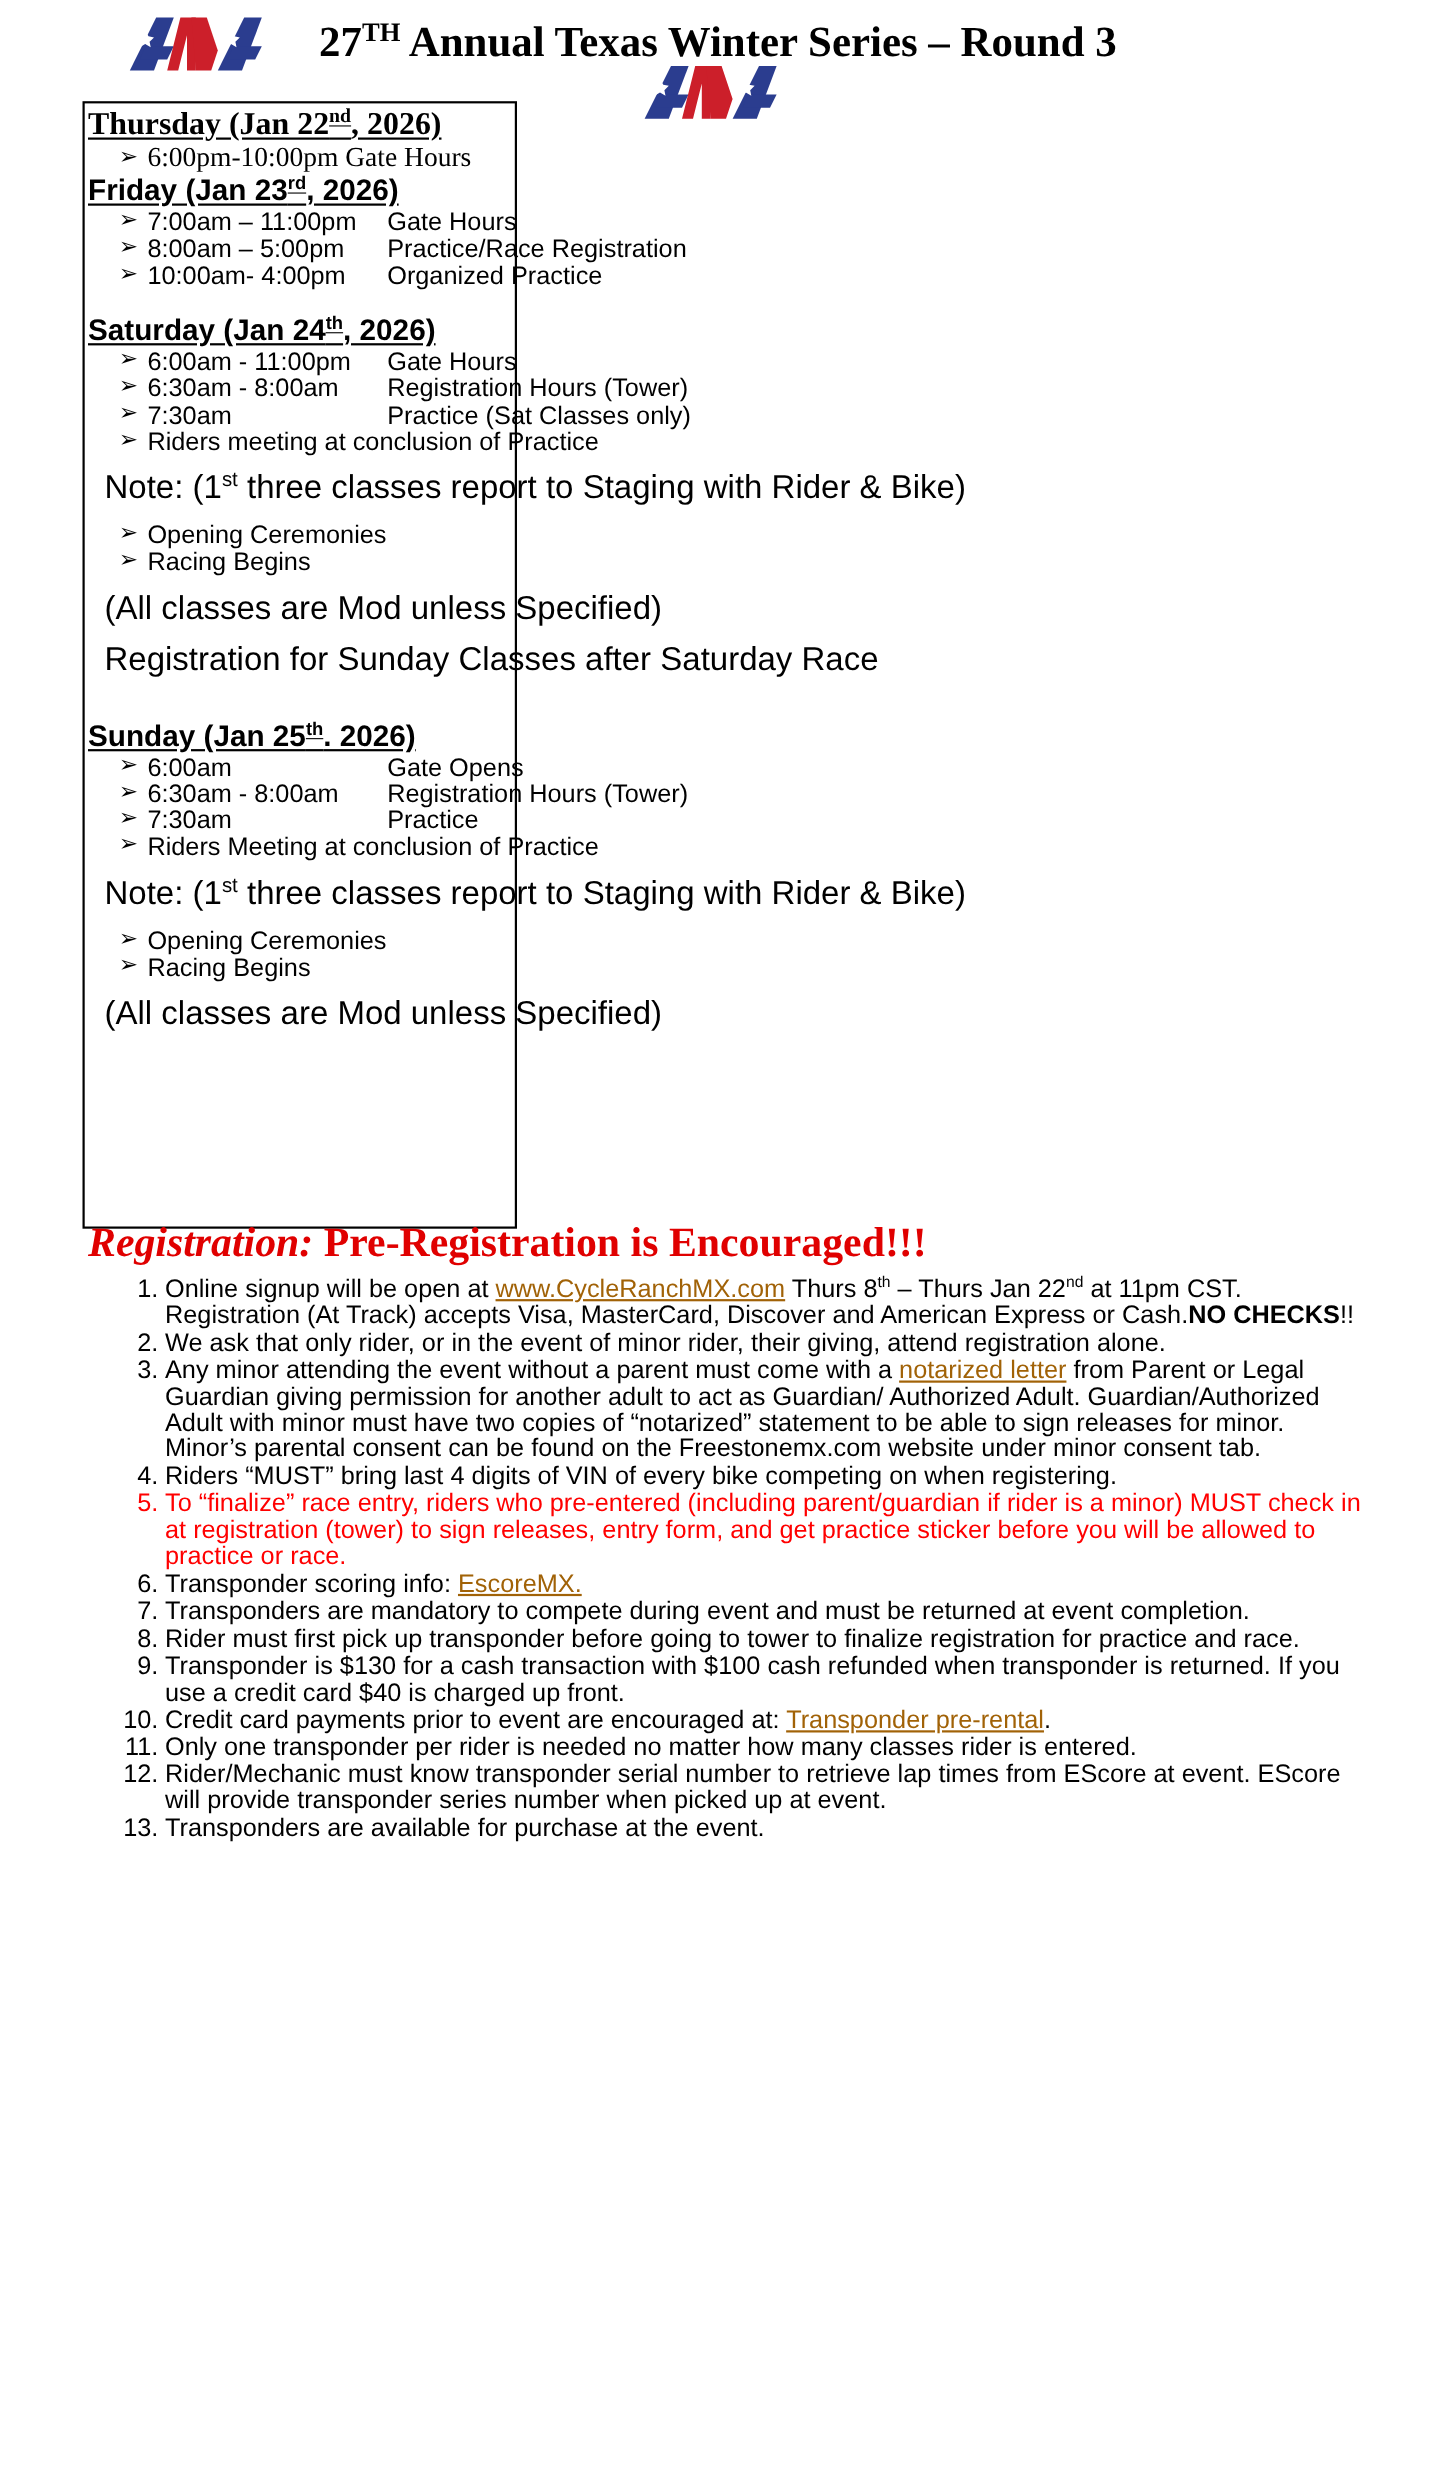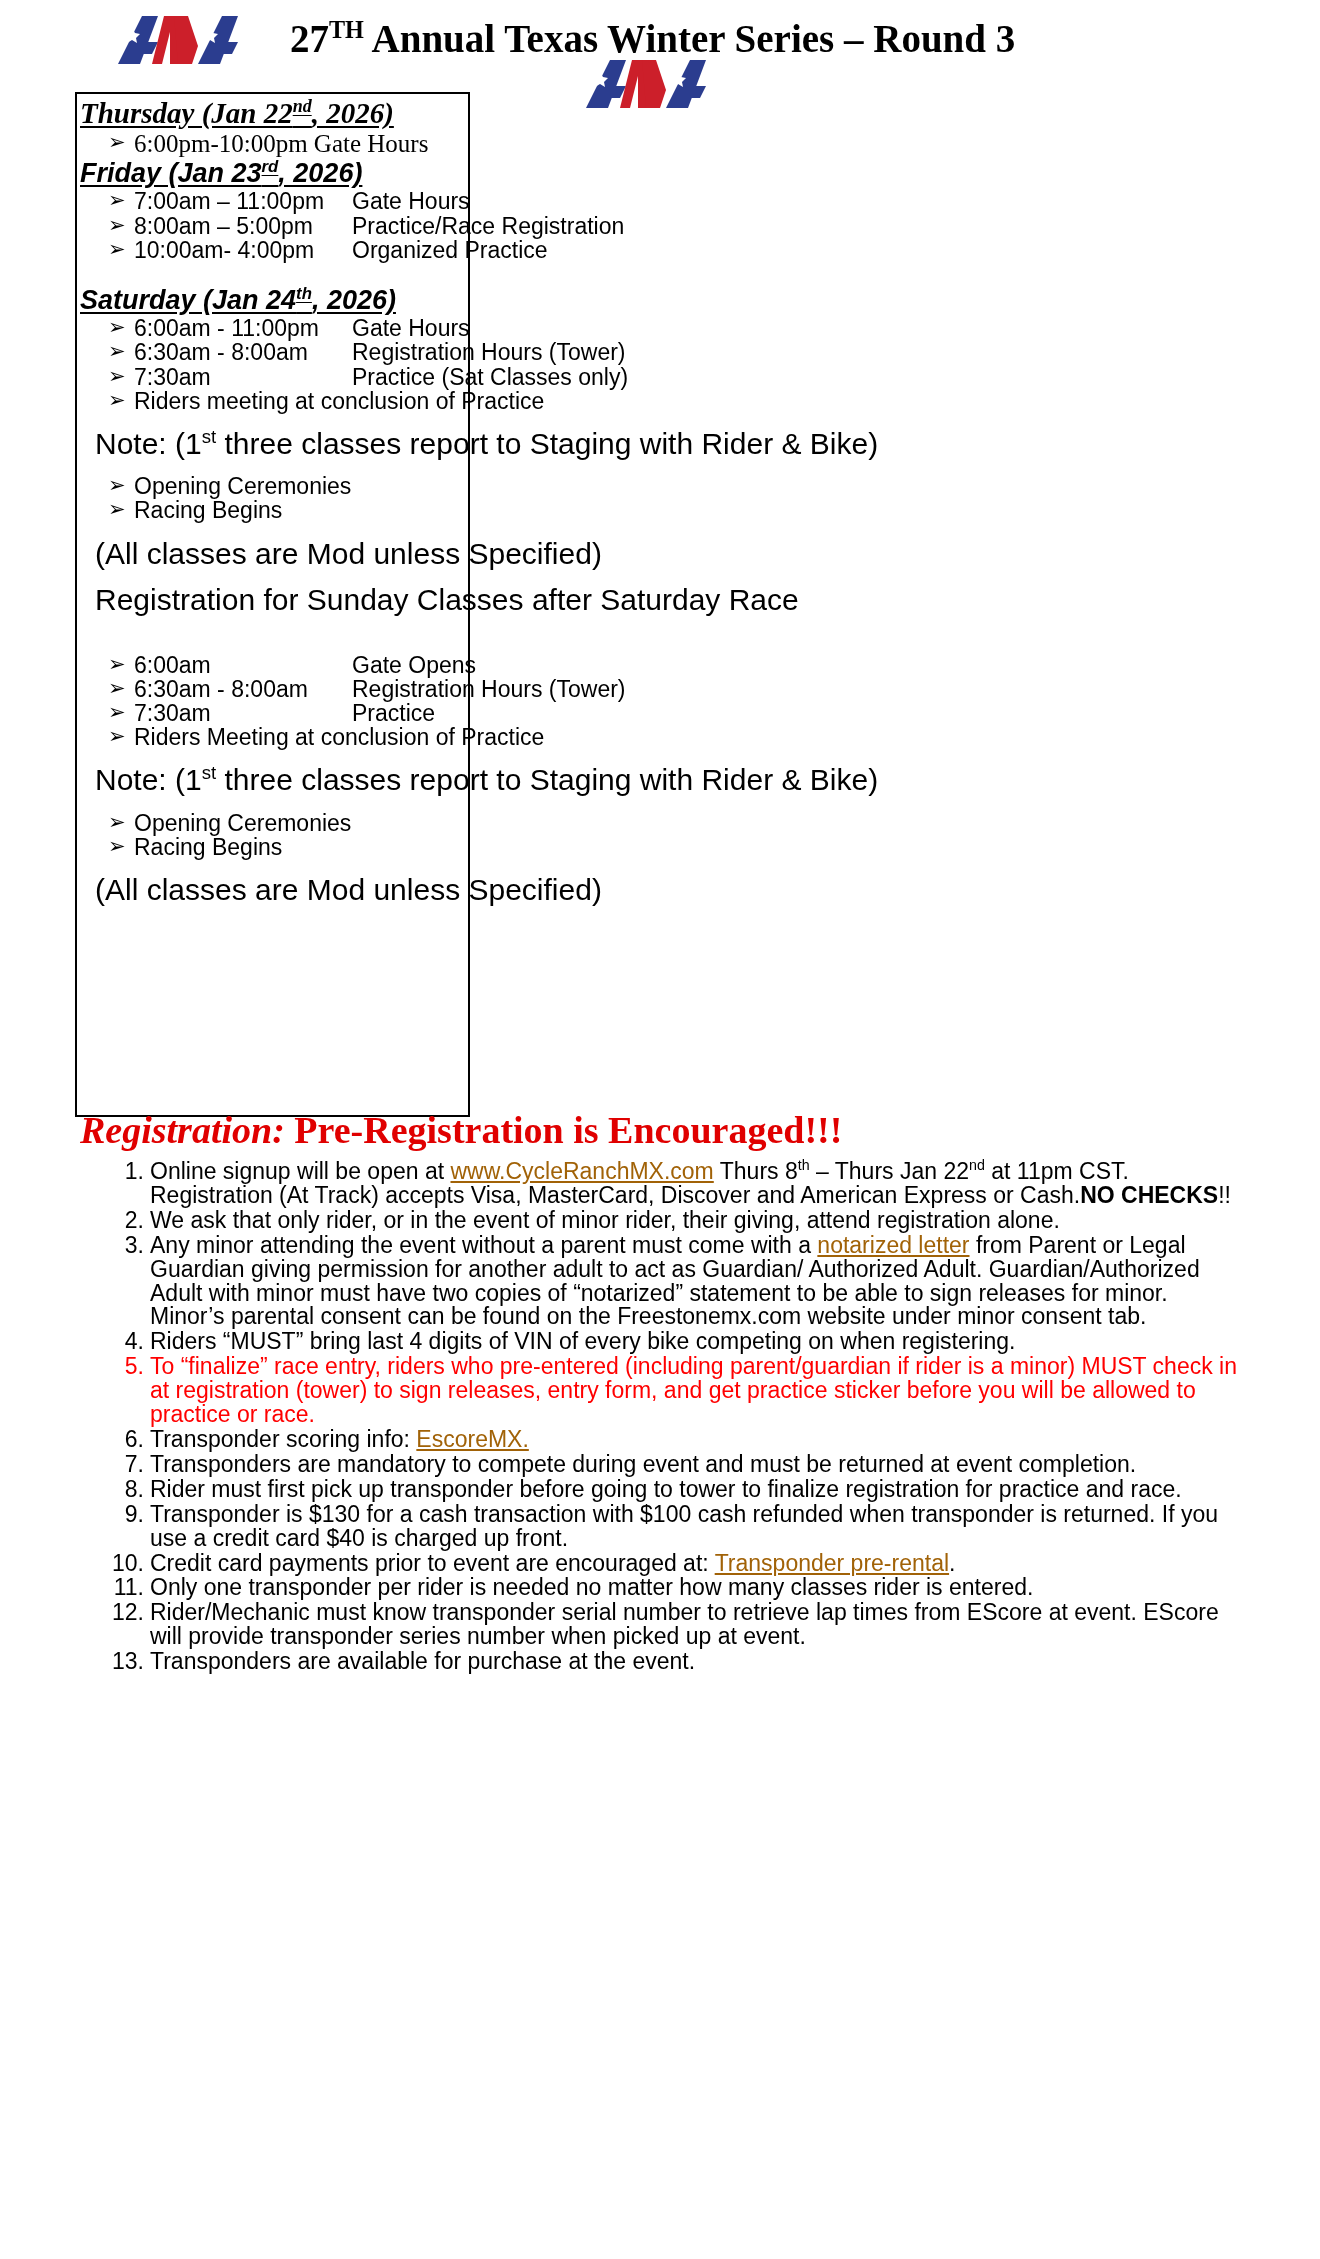--- a/index.html
+++ b/index.html
@@ -66,21 +66,20 @@
   }
 
   .day-heading {
     font-weight: bold;
     font-size: 27px;
     text-decoration: underline;
     text-underline-offset: 3px;
     margin: 0;
     line-height: 1.2;
     white-space: nowrap;
-    font-style: italic;
   }
   .day-heading.serif {
     font-family: "Liberation Serif", serif;
     font-size: 29px;
   }
   .day-heading sup {
     font-size: 0.62em;
     vertical-align: super;
     line-height: 0;
     text-decoration: underline;
@@ -269,20 +268,23 @@
   </div>
   <div class="sched-row">
     <span class="arrow">➢</span>
     <span class="sched-time narrow">Racing Begins</span>
   </div>
   <div class="note-line">(All classes are Mod unless Specified)</div>
   <div class="note-line">Registration for Sunday Classes after Saturday Race</div>
 
   <div class="gap-md"></div>
 
+  <div class="day-heading">
+    <span>Sunday (Jan 25</span><sup>th</sup><span>. 2026)</span>
+  </div>
   <div class="sched-row">
     <span class="arrow">➢</span>
     <span class="sched-time">6:00am</span>
     <span class="sched-label">Gate Opens</span>
   </div>
   <div class="sched-row">
     <span class="arrow">➢</span>
     <span class="sched-time">6:30am - 8:00am</span>
     <span class="sched-label">Registration Hours (Tower)</span>
   </div>

